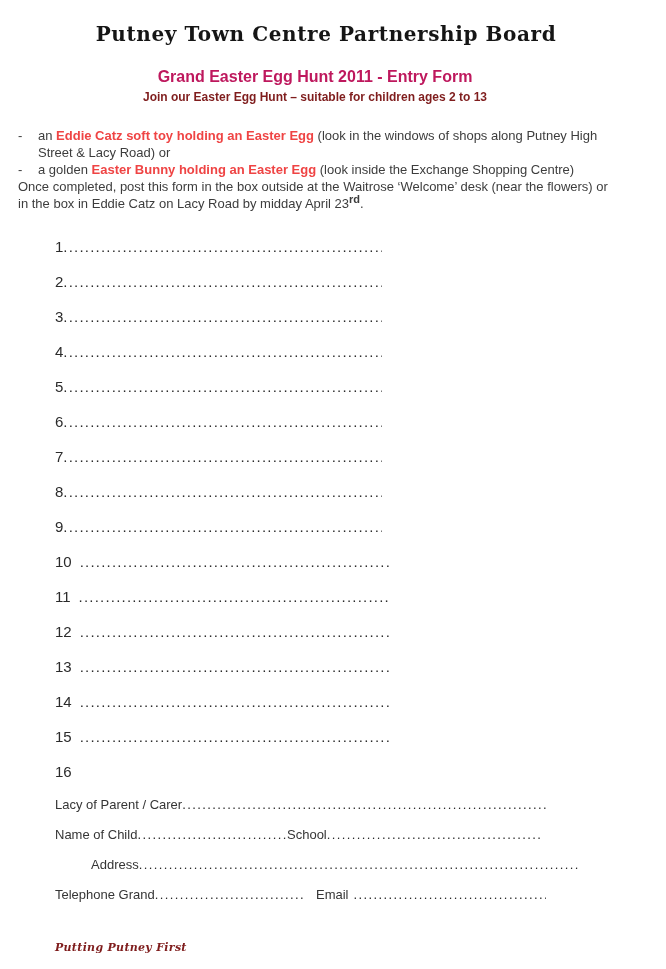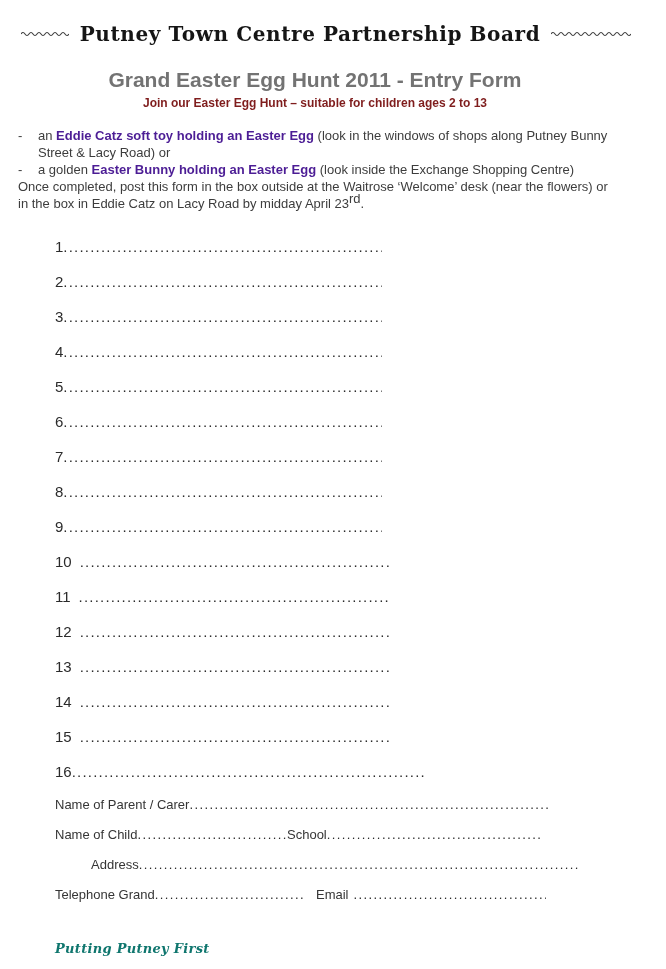--- a/index.html
+++ b/index.html
@@ -3,70 +3,70 @@
 <meta charset="utf-8">
 <style>
   html,body{margin:0;padding:0;background:#fff;}
   .page{
     position:relative;width:666px;height:969px;background:#ffffff;
     font-family:"Liberation Sans",sans-serif;color:#3a3a3a;overflow:hidden;
   }
   
   .masthead{
     position:absolute;top:22px;left:0;right:14px;height:24px;
-    display:flex;justify-content:center;align-items:center;gap:11px;
+    display:flex;justify-content:center;align-items:center;gap:11px;flex-direction:column;
   }
   .org-title{
     font-family:"DejaVu Serif",serif;font-weight:bold;font-size:20px;
     letter-spacing:0.6px;color:#151515;white-space:nowrap;
   }
   .wave{display:block;}
   
   .headline-wrap{position:absolute;top:68px;left:0;right:36px;text-align:center;}
-  .main-title{font-size:21px;font-weight:bold;color:#737373;letter-spacing:0px;margin:0;}
+  .main-title{font-size:16px;font-weight:bold;color:#be185d;letter-spacing:0px;margin:0;}
   .subtitle{font-size:12px;font-weight:bold;color:#7f1d1d;margin:4px 0 0 0;}
   
   .intro{position:absolute;left:18px;top:127px;width:592px;font-size:13px;line-height:17px;color:#3d3d3d;}
-  .intro b{color:#4c1d95;}
+  .intro b{color:#ef4444;}
   .bullet{display:flex;}
   .bullet .dash{width:20px;flex:none;}
   .bullet .btxt{flex:1;}
-  sup.sup{font-size:13px;vertical-align:super;line-height:0;}
+  sup.sup{font-size:11px;vertical-align:super;line-height:0;font-weight:bold;}
   
   .entries{position:absolute;left:55px;top:231px;}
   .entry{
     height:35px;box-sizing:border-box;padding-top:7px;
     display:flex;align-items:baseline;font-size:15px;color:#2b2b2b;
   }
   .entry .num{flex:none;}
   .dots{
     flex:1 1 auto;overflow:hidden;white-space:nowrap;
     letter-spacing:1.2px;color:#2b2b2b;
   }
   .w-a{width:327px;}
   .w-b{width:335px;gap:8px;}
-  .w-c{width:370px;}
+  .w-c{width:370px;flex-direction:column;}
   
   .fields{position:absolute;left:55px;top:791px;font-size:13px;color:#353535;}
   .frow{height:30px;box-sizing:border-box;padding-top:6px;display:flex;align-items:baseline;}
   .frow .dots{letter-spacing:1.4px;}
   .fpair{display:flex;align-items:baseline;box-sizing:border-box;}
   .fp-parent{width:493px;}
   .fp-child{width:232px;text-align:center;}
   .fp-school{width:256px;}
   .fp-address{width:488px;margin-left:36px;}
   .fp-phone{width:250px;}
   .fp-email{width:230px;margin-left:11px;}
   .flabel{flex:none;}
   .gap-r{padding-right:5px;}
   
   .footer-tagline{
     position:absolute;left:55px;top:941px;
     font-family:"DejaVu Serif",serif;font-style:italic;font-weight:600;
-    font-size:13px;color:#0f766e;letter-spacing:0.3px;
+    font-size:11px;color:#7f1d1d;letter-spacing:0.3px;
   }
 </style>
 </head>
 <body>
 
 <div class="page">
 
   <div class="masthead">
     <svg class="wave" width="48" height="8" viewBox="0 0 48 8">
       <path d="M0 4 Q2 1 4 4 T8 4 T12 4 T16 4 T20 4 T24 4 T28 4 T32 4 T36 4 T40 4 T44 4 T48 4" fill="none" stroke="#3a3a3a" stroke-width="1.1"></path>
@@ -78,21 +78,21 @@
   </div>
 
   <div class="headline-wrap">
     <div class="main-title">Grand Easter Egg Hunt 2011 - Entry Form</div>
     <div class="subtitle">Join our Easter Egg Hunt – suitable for children ages 2 to 13</div>
   </div>
 
   <div class="intro">
     <div class="bullet">
       <span class="dash">-</span>
-      <span class="btxt"><span>an </span><b>Eddie Catz soft toy holding an Easter Egg</b><span> (look in the windows of shops along Putney Bunny</span>
+      <span class="btxt"><span>an </span><b>Eddie Catz soft toy holding an Easter Egg</b><span> (look in the windows of shops along Putney High</span>
         <div>Street &amp; Lacy Road) or</div>
       </span>
     </div>
     <div class="bullet">
       <span class="dash">-</span>
       <span class="btxt"><span>a golden </span><b>Easter Bunny holding an Easter Egg</b><span> (look inside the Exchange Shopping Centre)</span></span>
     </div>
     <div>Once completed, post this form in the box outside at the Waitrose ‘Welcome’ desk (near the flowers) or</div>
     <div><span>in the box in Eddie Catz on Lacy Road by midday April 23</span><sup class="sup">rd</sup><span>.</span></div>
   </div>
@@ -160,21 +160,21 @@
       </div>
     <div class="entry w-c">
         <span class="num">16</span>
         <span class="dots">........................................................................................................................</span>
       </div>
   </div>
 
   <div class="fields">
     <div class="frow">
       <span class="fpair fp-parent">
-          <span class="flabel">Name of Parent / Carer</span>
+          <span class="flabel">Lacy of Parent / Carer</span>
           <span class="dots">........................................................................................................................</span>
         </span>
     </div>
     <div class="frow">
       <span class="fpair fp-child">
           <span class="flabel">Name of Child</span>
           <span class="dots">........................................................................................................................</span>
         </span>
       <span class="fpair fp-school">
           <span class="flabel">School</span>

